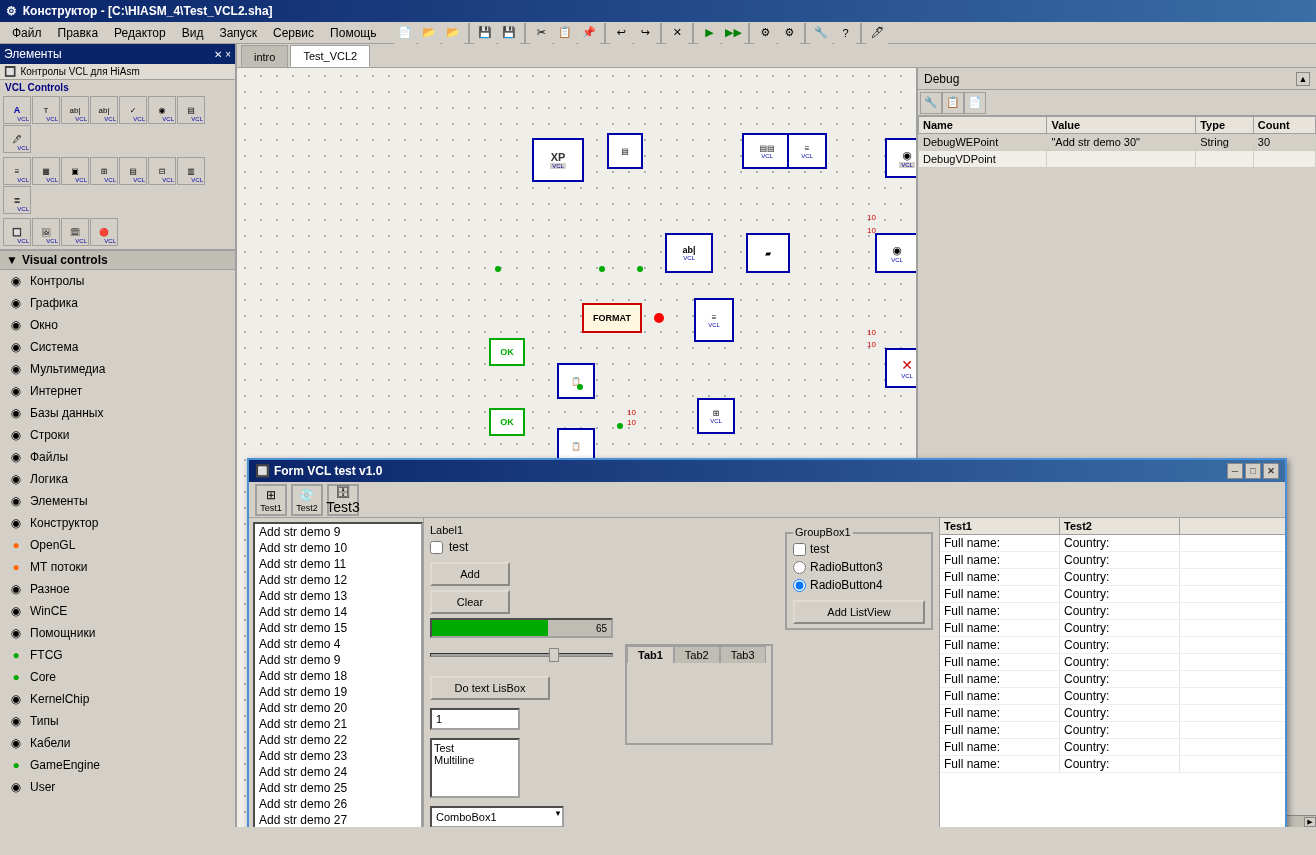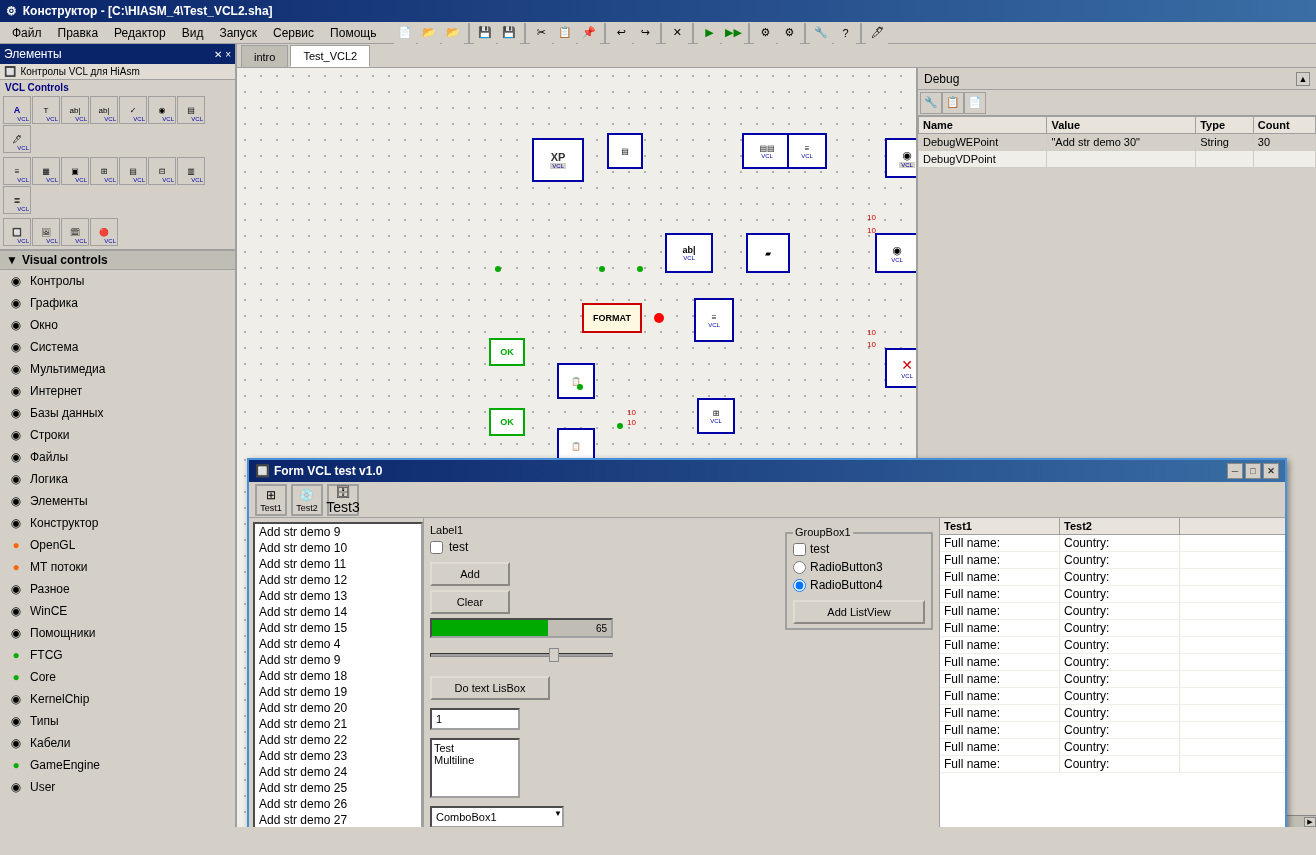--- a/index.html
+++ b/index.html
@@ -898,20 +898,30 @@
               <div class="combo-wrapper" style="margin-top:4px; width:134px;">
                 <select class="combo-box">
                   <option>ComboBox1</option>
                 </select>
                 <span class="combo-arrow">▼</span>
               </div>
             </div>
 
             <div class="radio-col">
 
+              <div style="margin-top:120px;">
+                <div class="tab-control">
+                  <div class="tab-control-tabs">
+                    <div class="tab-control-tab active">Tab1</div>
+                    <div class="tab-control-tab">Tab2</div>
+                    <div class="tab-control-tab">Tab3</div>
+                  </div>
+                  <div class="tab-control-content" style="height:100px;"></div>
+                </div>
+              </div>
             </div>
 
             <div class="groupbox-col">
               <div class="group-box">
                 <span class="group-box-title">GroupBox1</span>
                 <div style="display:flex; flex-direction:column; gap:4px; margin-top:4px;">
                   <div class="check-item">
                     <input type="checkbox" style="">
                     <span>test</span>
                   </div>

